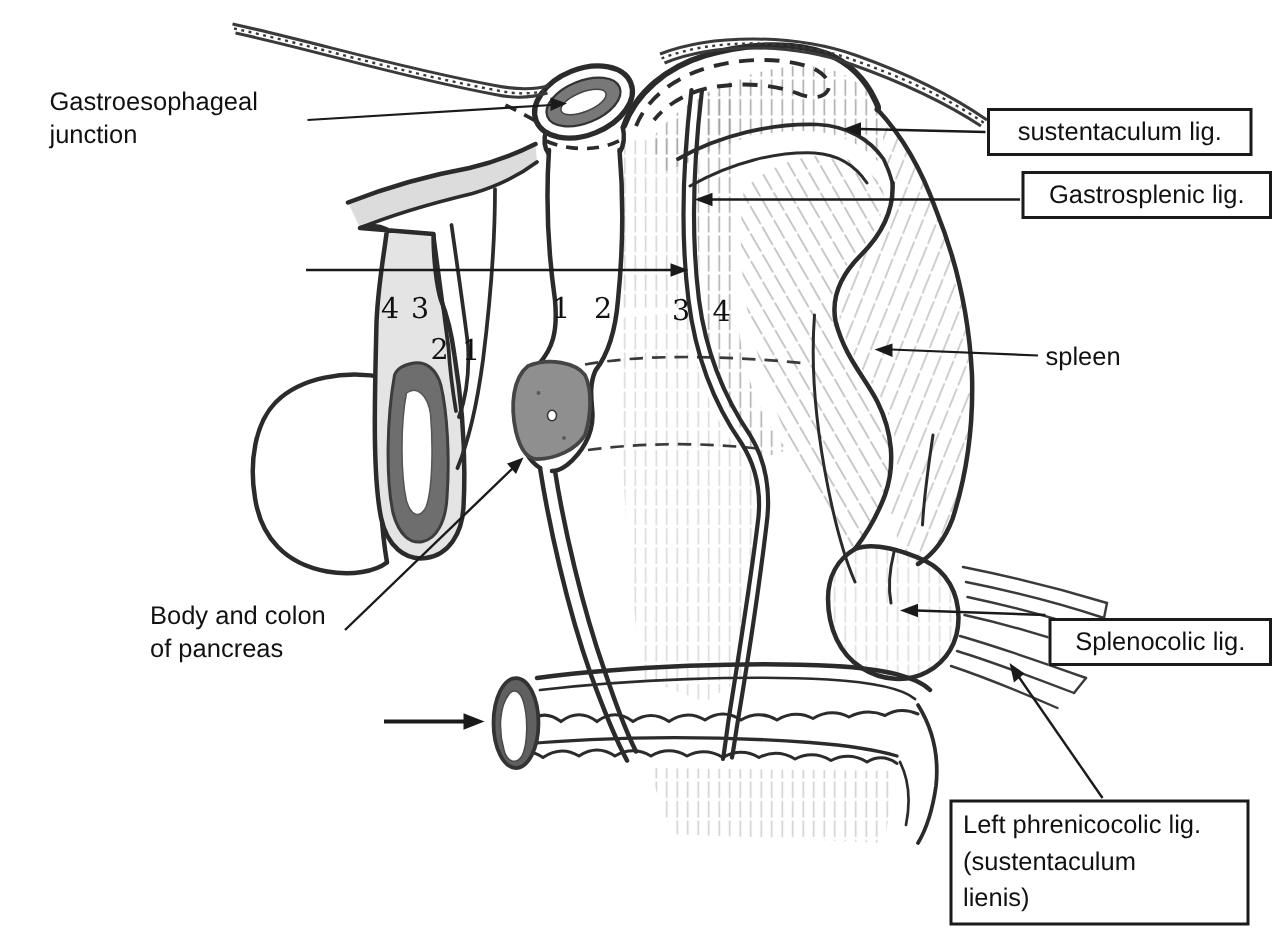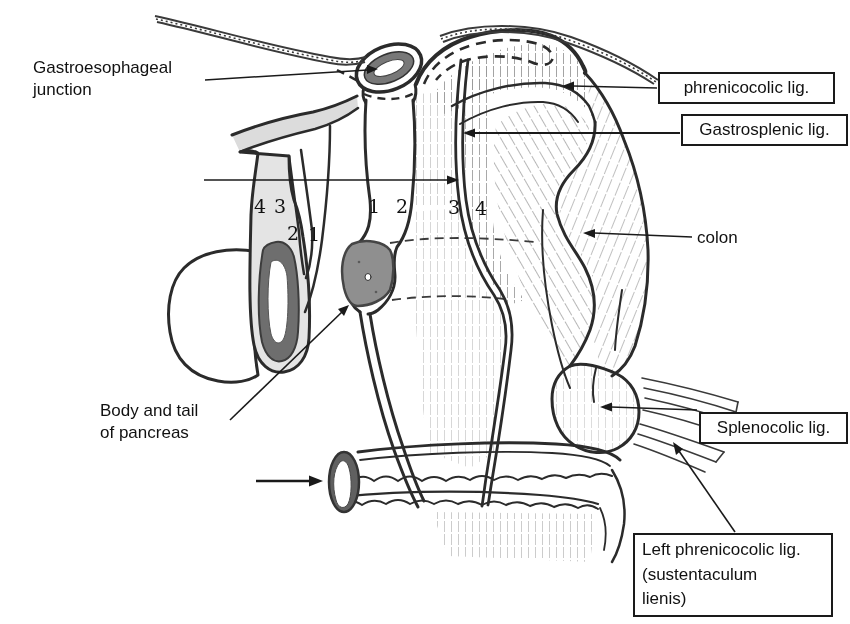--- a/index.html
+++ b/index.html
@@ -232,27 +232,27 @@
         <line x1="735" y1="532" x2="679" y2="451" stroke-width="1.6"></line>
         <path d="M673,442 L683,449 L676,455 Z" stroke="none"></path>
       </g>
     </g>
   </svg>
 
   <div class="lbl" style="left:33px;top:57px;">Gastroesophageal
 junction</div>
 
 
-  <div class="lbl boxed ctr" style="left:658px;top:72px;width:177px;">phrenicocolic lig.</div>
+  <div class="lbl boxed ctr" style="left:658px;top:72px;width:177px;">sustentaculum lig.</div>
 
   <div class="lbl boxed ctr" style="left:681px;top:114px;width:167px;">Gastrosplenic lig.</div>
 
-  <div class="lbl" style="left:697px;top:227px;">colon</div>
-
-  <div class="lbl" style="left:100px;top:400px;">Body and tail
+  <div class="lbl" style="left:697px;top:227px;">spleen</div>
+
+  <div class="lbl" style="left:100px;top:400px;">Body and colon
 of pancreas</div>
 
 
   <div class="lbl boxed ctr" style="left:699px;top:412px;width:149px;">Splenocolic lig.</div>
 
   <div class="lbl boxed" style="left:633px;top:533px;width:200px;line-height:1.45;">Left phrenicocolic lig.
 (sustentaculum
 lienis)</div>
 
   <span class="num" style="left:260px;top:206px;">4</span>

